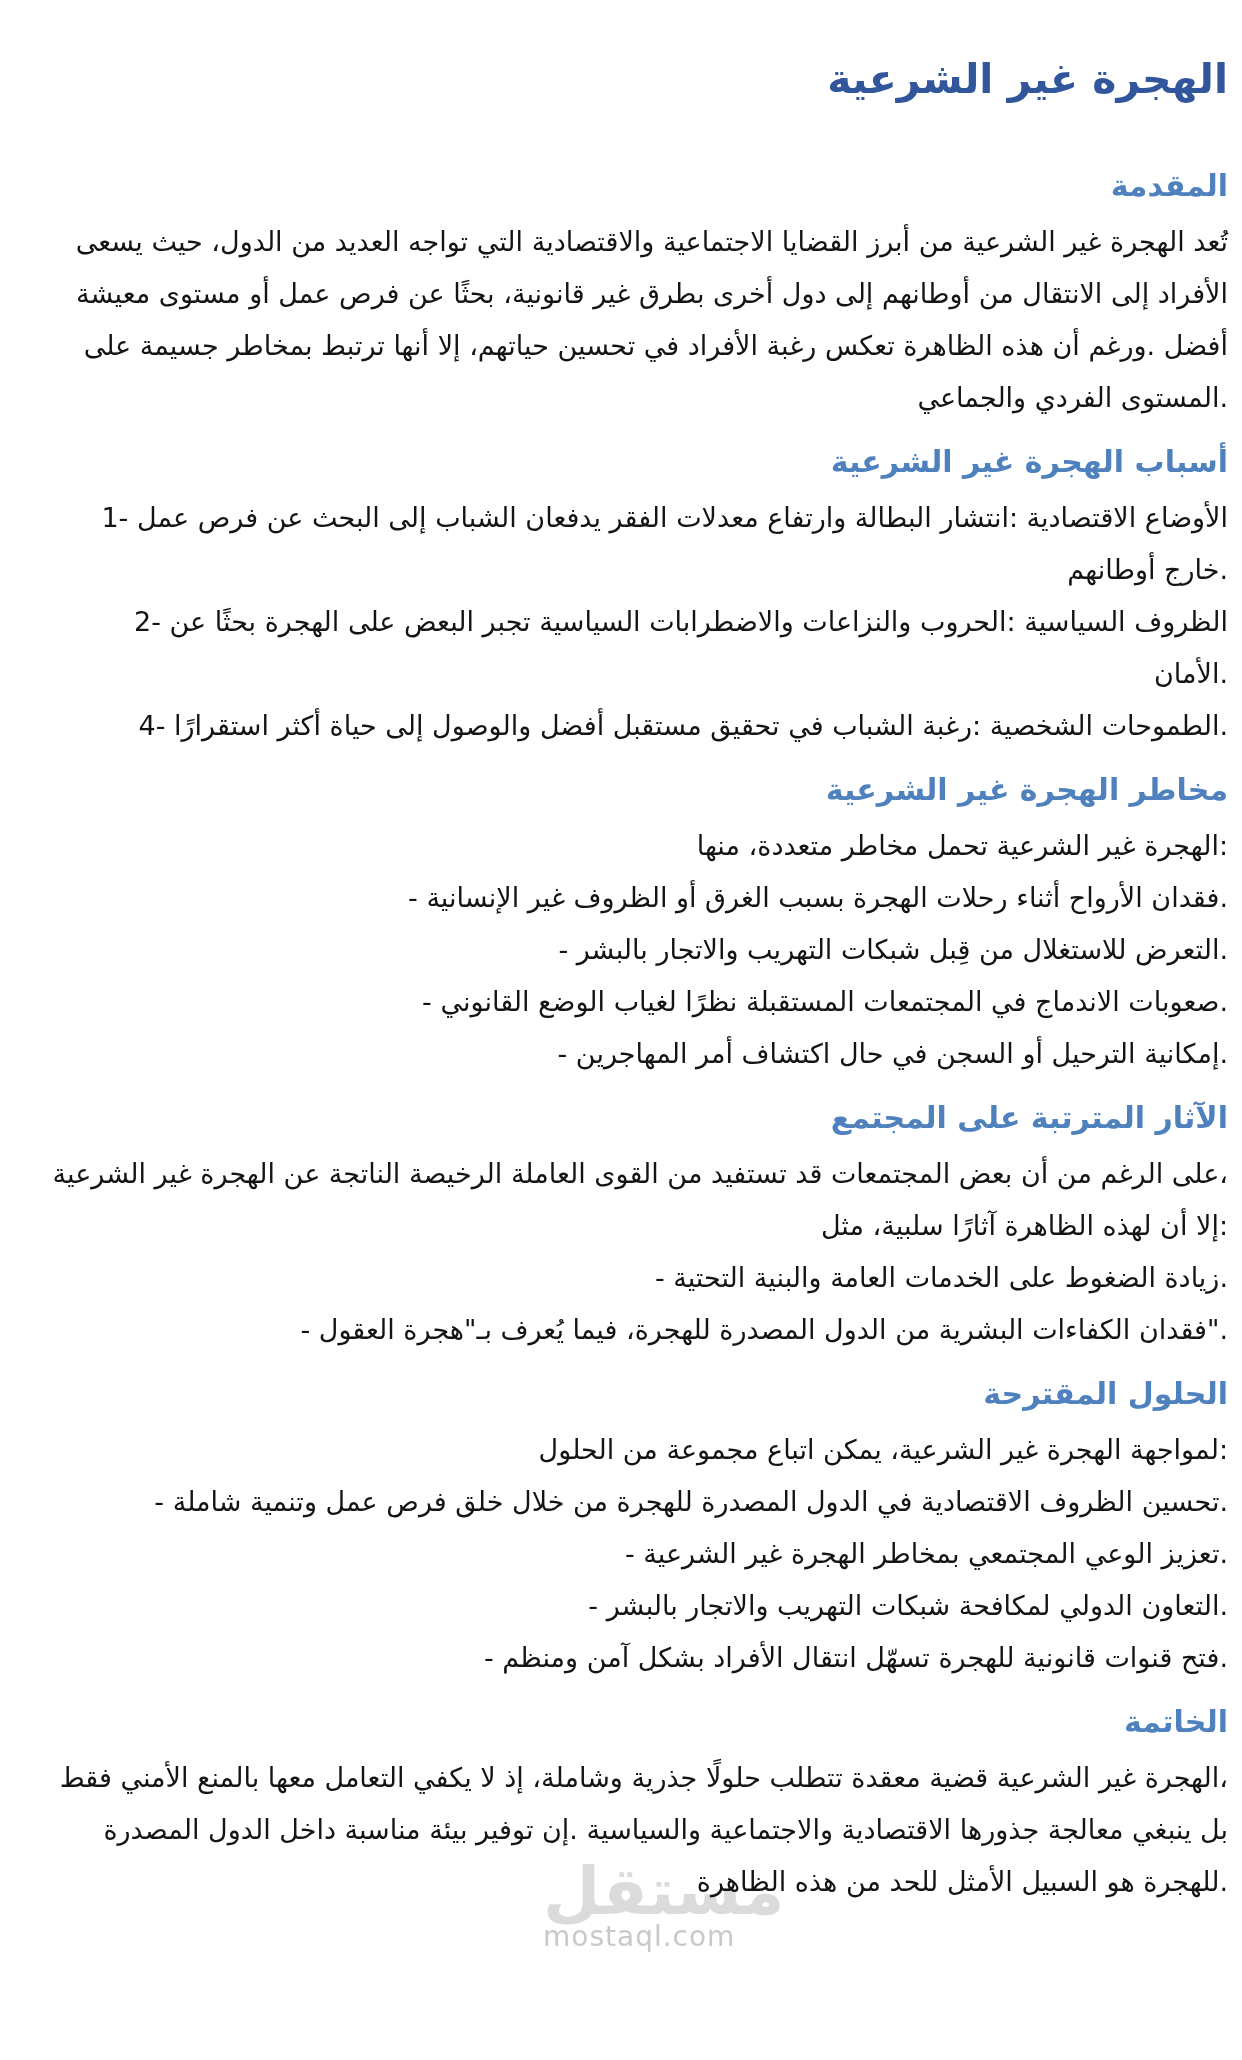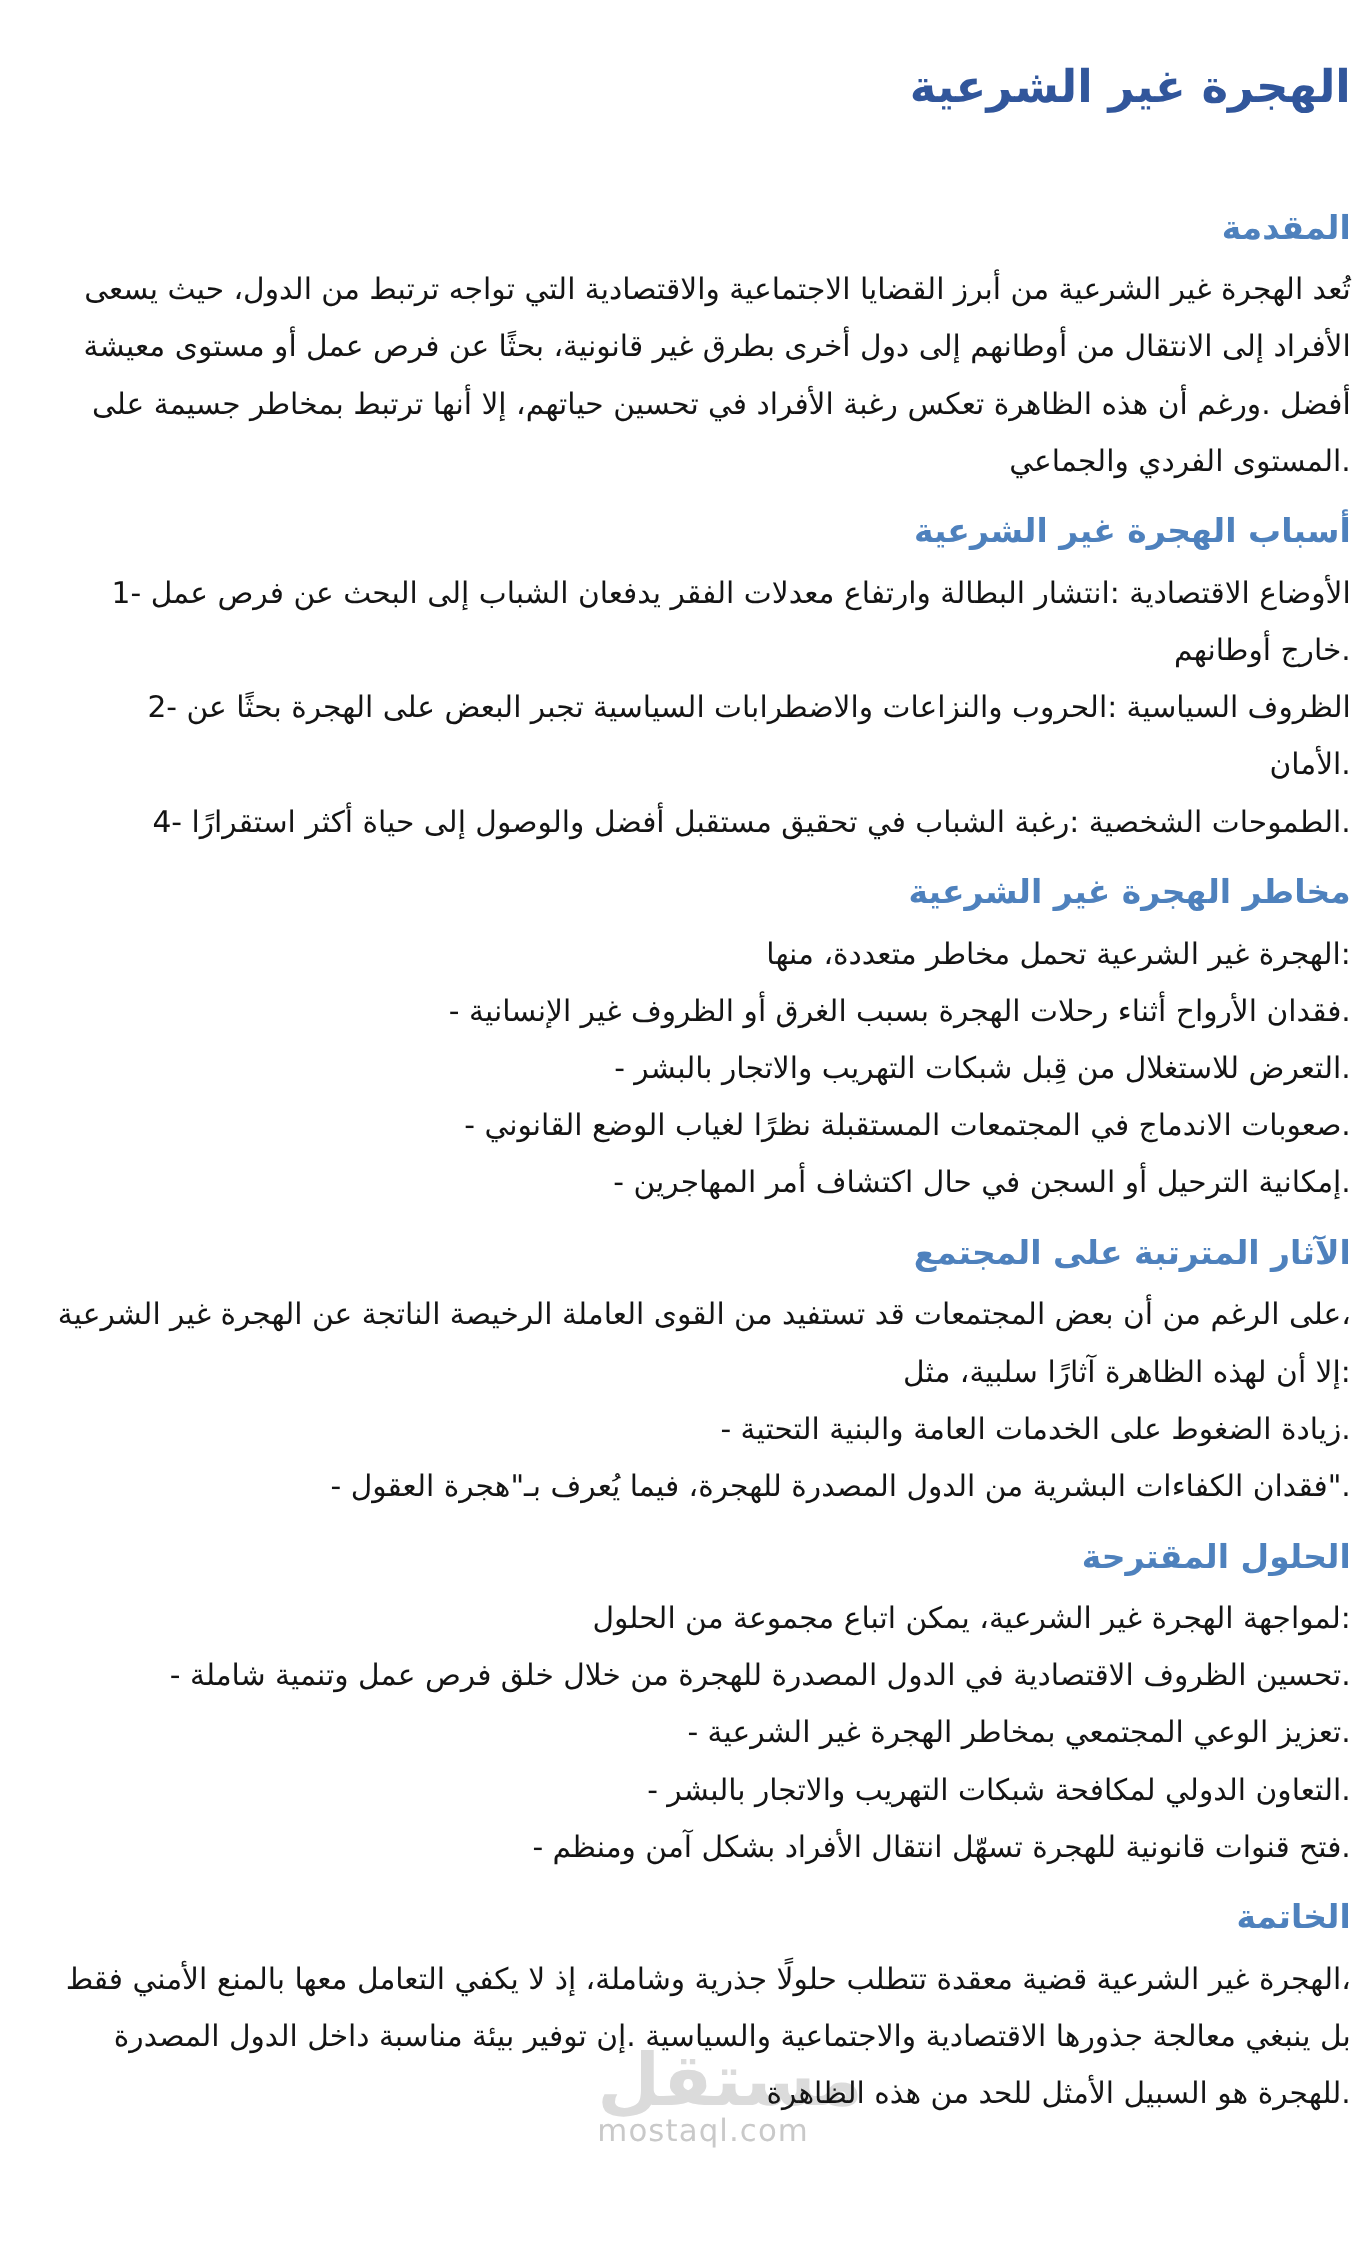--- a/index.html
+++ b/index.html
@@ -31,21 +31,21 @@
   .section h2 {
     direction: rtl;
     text-align: right;
     font-size: 30px;
     font-weight: bold;
     line-height: 40px;
     margin: 18px 0 10px 0;
     color: var(--heading-color, #4E81BD);
   }
   .section h2.first {
-    margin-top: 84px;
+    margin-top: 62px;
   }
   .line {
     direction: rtl;
     text-align: right;
     font-size: 27px;
     line-height: 52px;
     color: #141414;
     white-space: nowrap;
   }
   .watermark {
@@ -77,21 +77,21 @@
 <div class="watermark">
   <div class="wm-logo">مستقل</div>
   <div class="wm-domain">mostaql.com</div>
 </div>
 
 <div class="content">
   <div class="doc-title">الهجرة غير الشرعية</div>
   <div>
       <section class="section">
         <h2 class="first">المقدمة</h2>
-        <div class="line">تُعد الهجرة غير الشرعية من أبرز القضايا الاجتماعية والاقتصادية التي تواجه ترتبط من الدول، حيث يسعى</div>
+        <div class="line">تُعد الهجرة غير الشرعية من أبرز القضايا الاجتماعية والاقتصادية التي تواجه العديد من الدول، حيث يسعى</div>
         <div class="line">الأفراد إلى الانتقال من أوطانهم إلى دول أخرى بطرق غير قانونية، بحثًا عن فرص عمل أو مستوى معيشة</div>
         <div class="line">أفضل .ورغم أن هذه الظاهرة تعكس رغبة الأفراد في تحسين حياتهم، إلا أنها ترتبط بمخاطر جسيمة على</div>
         <div class="line">.المستوى الفردي والجماعي</div>
       </section>
       <section class="section">
         <h2>أسباب الهجرة غير الشرعية</h2>
         <div class="line">الأوضاع الاقتصادية :انتشار البطالة وارتفاع معدلات الفقر يدفعان الشباب إلى البحث عن فرص عمل -1</div>
         <div class="line">.خارج أوطانهم</div>
         <div class="line">الظروف السياسية :الحروب والنزاعات والاضطرابات السياسية تجبر البعض على الهجرة بحثًا عن -2</div>
         <div class="line">.الأمان</div>

